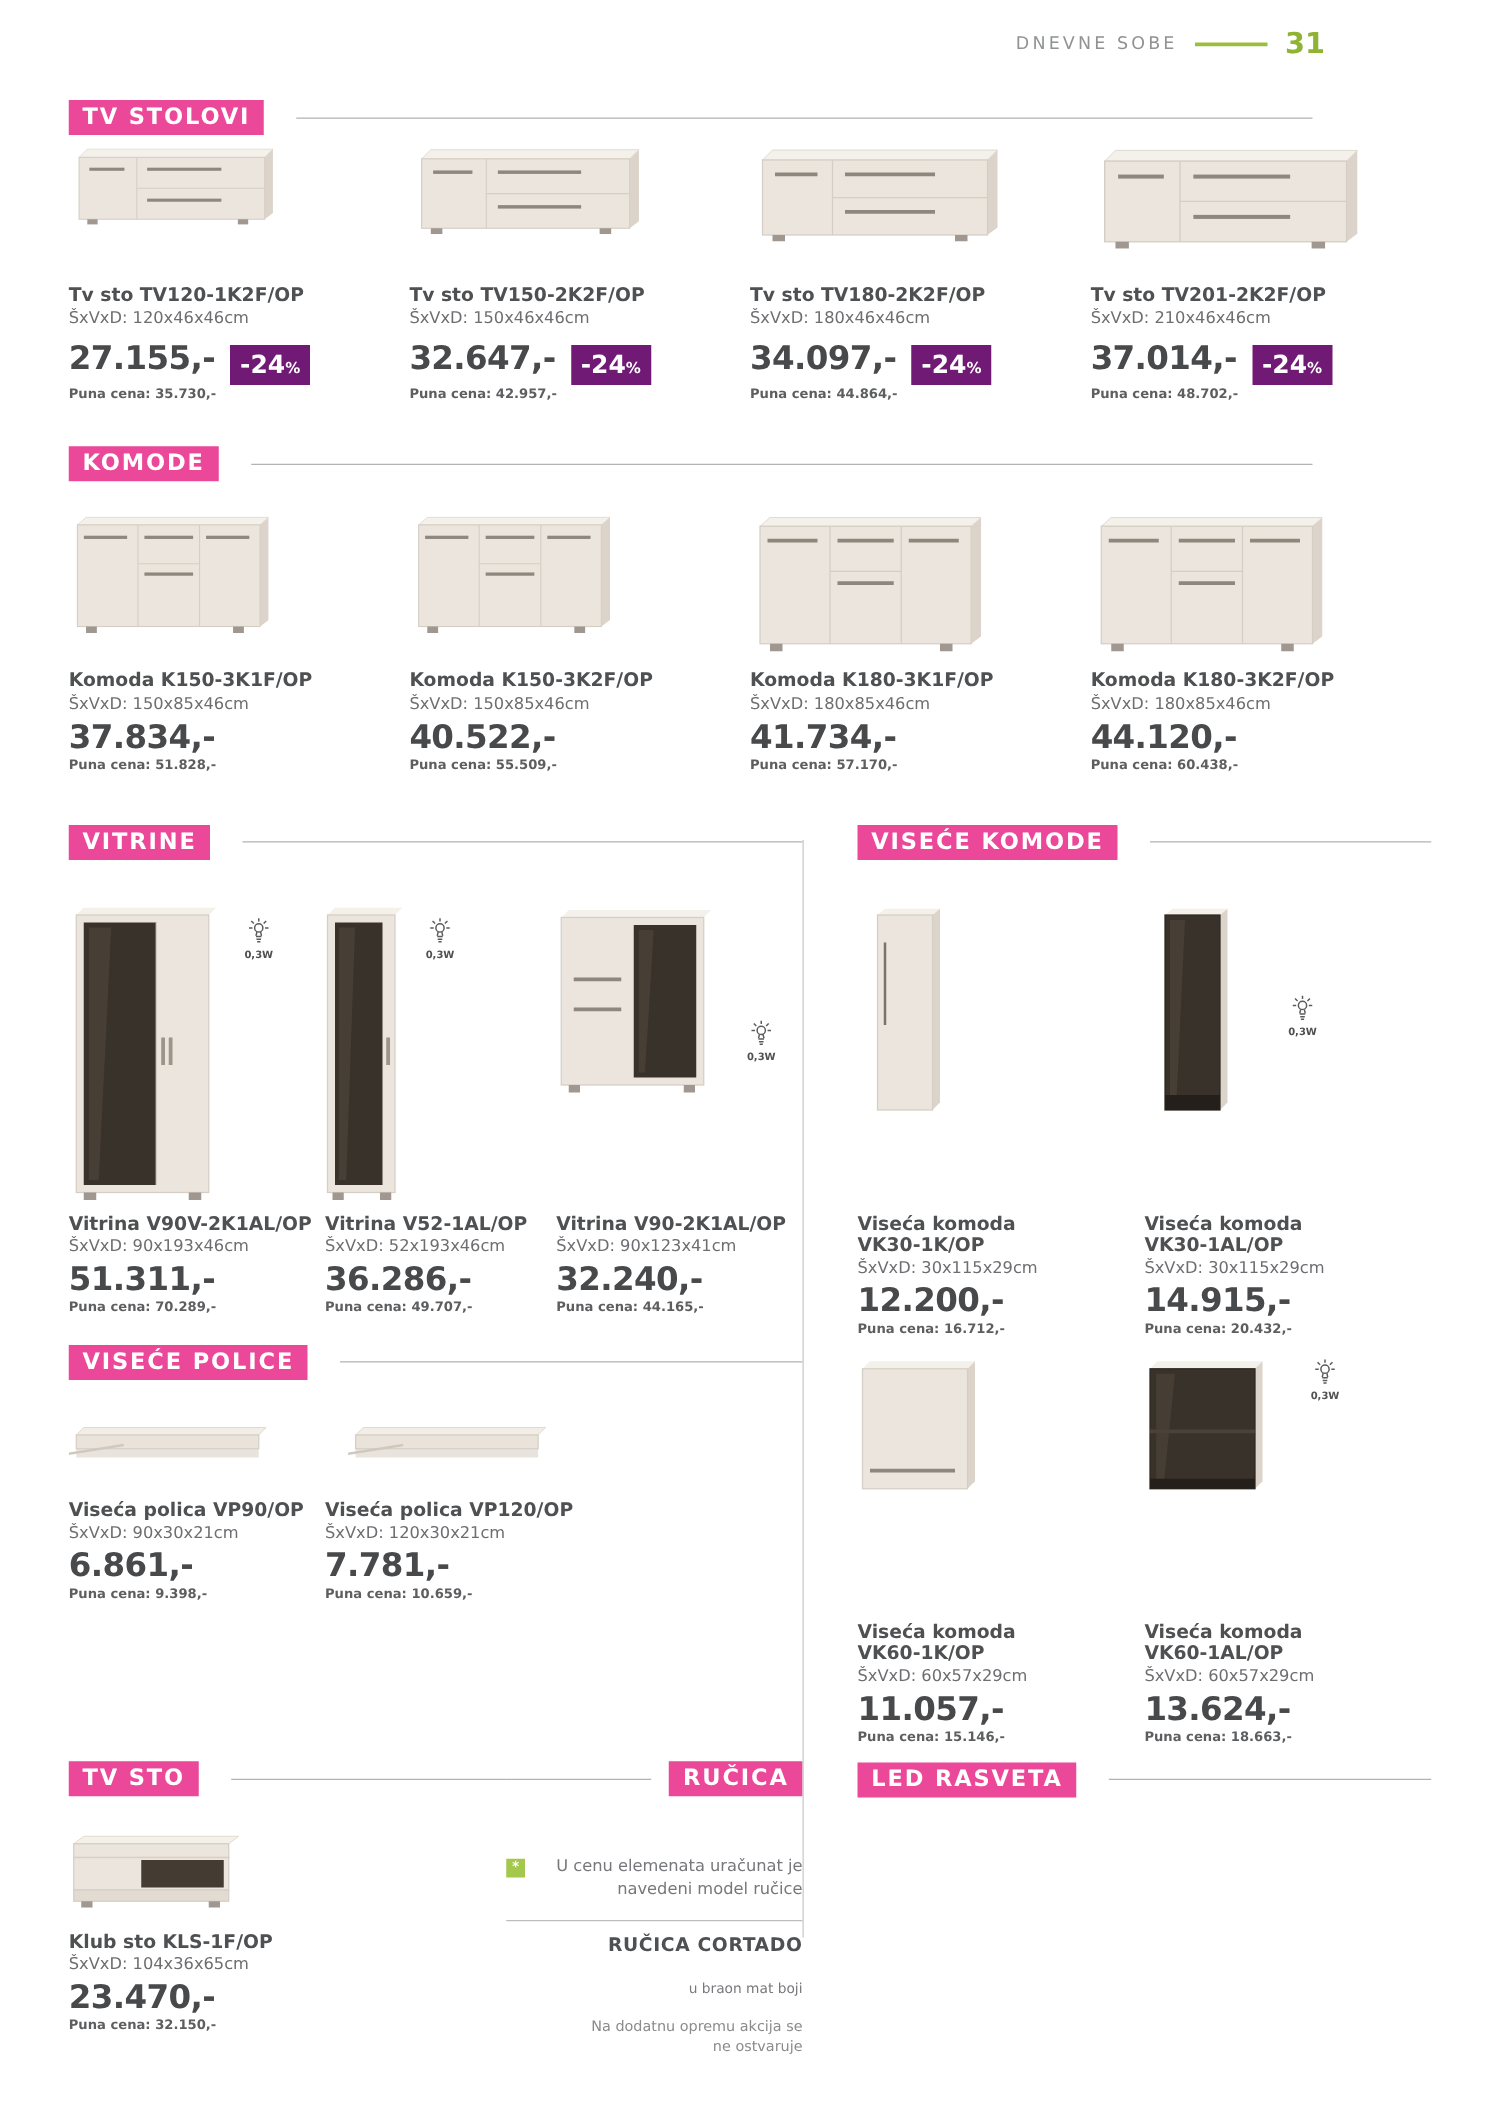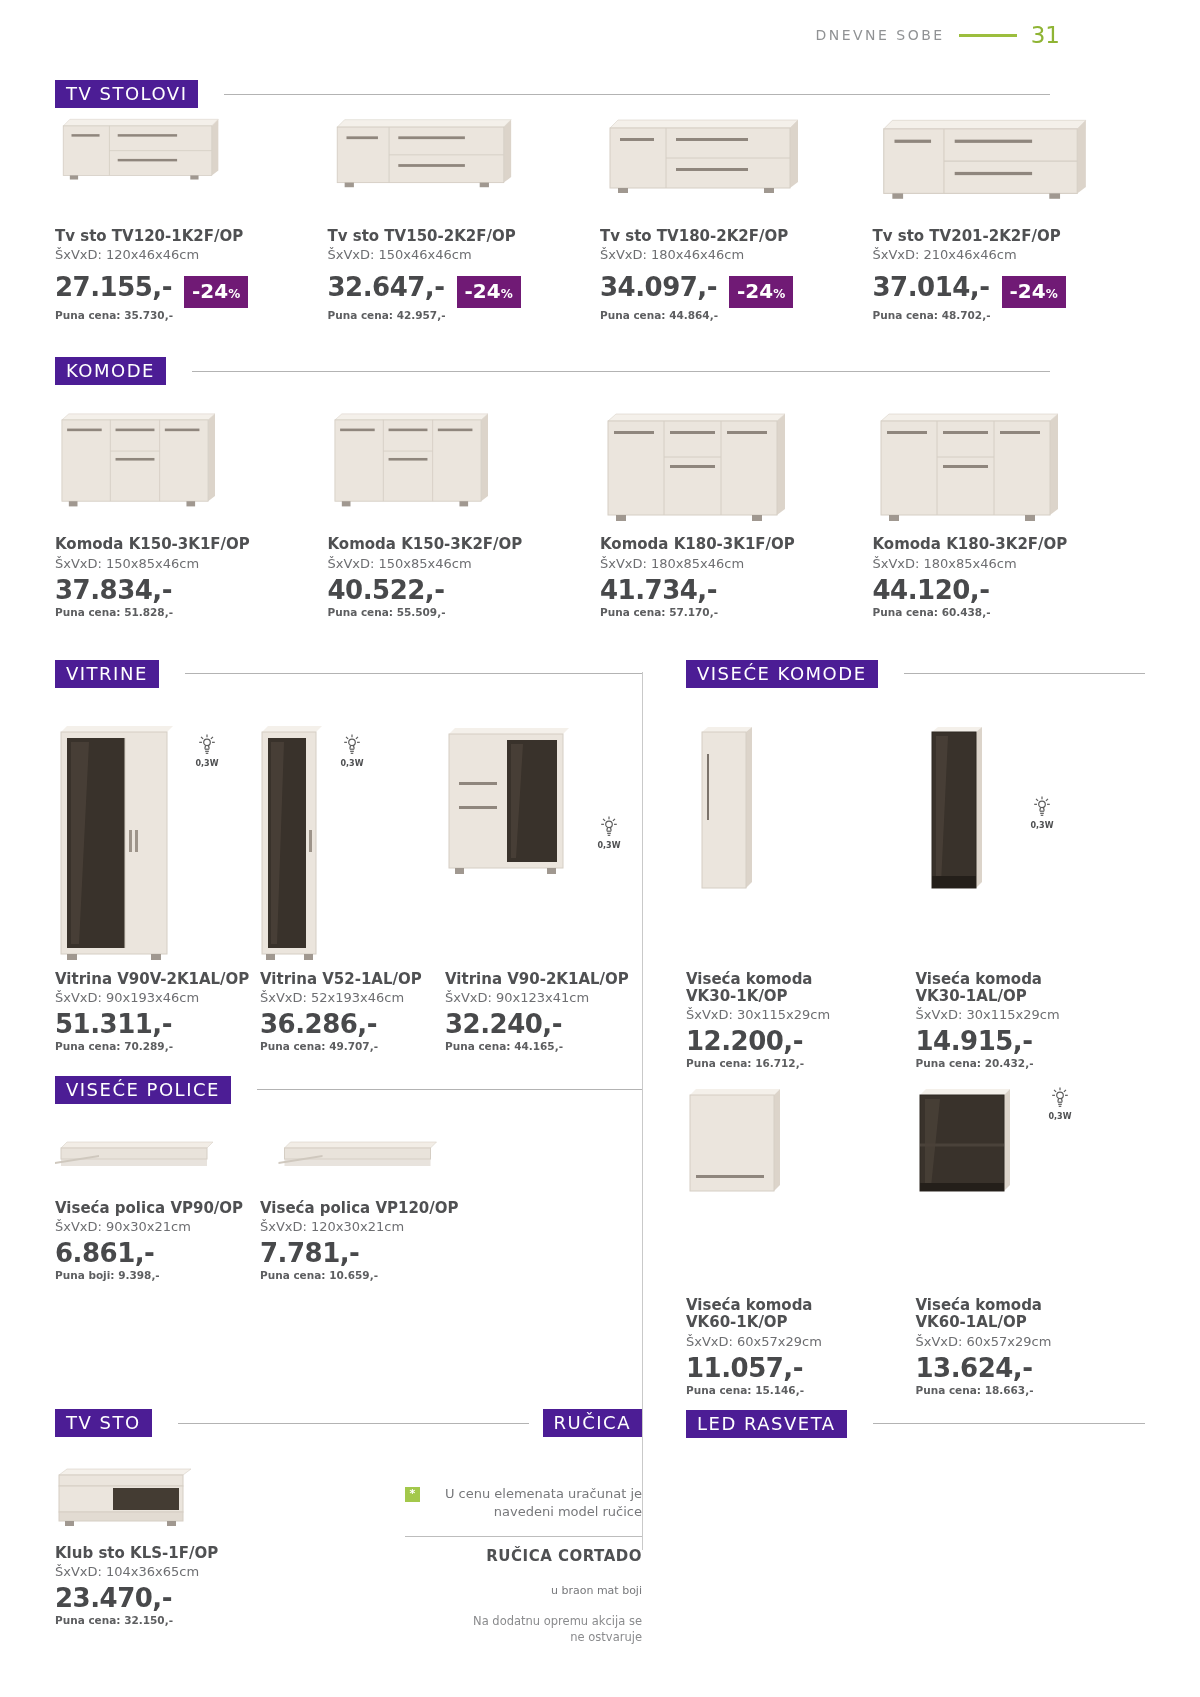--- a/index.html
+++ b/index.html
@@ -2,24 +2,24 @@
 <html><head>
 <meta charset="utf-8">
 <style>
   html,body{margin:0;padding:0;background:#fff;}
   .page{position:relative;width:1200px;height:1697px;background:#fff;overflow:hidden;
         font-family:"DejaVu Sans", sans-serif;color:#4b4c4e;box-sizing:border-box;padding:0 55px;}
   
   .top{display:flex;justify-content:flex-end;align-items:center;gap:14px;padding:22px 85px 0 0;}
   .crumb{font-size:14px;letter-spacing:2.5px;color:#909294;}
   .top-line{width:58px;height:3px;background:#9cbe3e;}
-  .pageno{font-size:23px;font-weight:normal;color:#8fb434;}
+  .pageno{font-size:23px;font-weight:bold;color:#8fb434;}
   
   .sec-head{display:flex;align-items:center;}
-  .sec-title{background:#4c1d95;color:#fff;font-size:18px;font-weight:normal;letter-spacing:1.5px;
+  .sec-title{background:#ec4899;color:#fff;font-size:18px;font-weight:bold;letter-spacing:1.5px;
              padding:3px 11px 4px;white-space:nowrap;}
   .sec-line{flex:1;height:1px;background:#b3b3b3;margin-left:26px;}
   .mr95 .sec-line{margin-right:95px;}
   
   .grid4{display:grid;grid-template-columns:repeat(4,1fr);}
   .card{display:flex;flex-direction:column;align-items:flex-start;}
   .img-area{display:flex;position:relative;}
   .p-name{font-size:15px;font-weight:bold;color:#4f5052;line-height:1.15;}
   .p-dims{font-size:13px;color:#6d6e71;margin-top:2px;}
   .price-row{display:flex;align-items:center;gap:12px;margin-top:4px;}
@@ -403,21 +403,21 @@
             <div class="img-area" style="height:62px;">
               <svg class="f" width="158" height="40">
                   <use href="#s-pl"></use>
                 </svg>
               </div>
             <div class="p-name">Viseća polica VP90/OP</div>
             <div class="p-dims">ŠxVxD: 90x30x21cm</div>
             <div class="price-row">
                 <span class="p-price">6.861,-</span>
               </div>
-            <div class="p-full">Puna boji: 9.398,-</div>
+            <div class="p-full">Puna cena: 9.398,-</div>
           </div>
           <div class="card">
             <div class="img-area" style="height:62px;">
               <svg class="f" width="195" height="40" preserveAspectRatio="none">
                   <use href="#s-pl"></use>
                 </svg>
               </div>
             <div class="p-name">Viseća polica VP120/OP</div>
             <div class="p-dims">ŠxVxD: 120x30x21cm</div>
             <div class="price-row">

